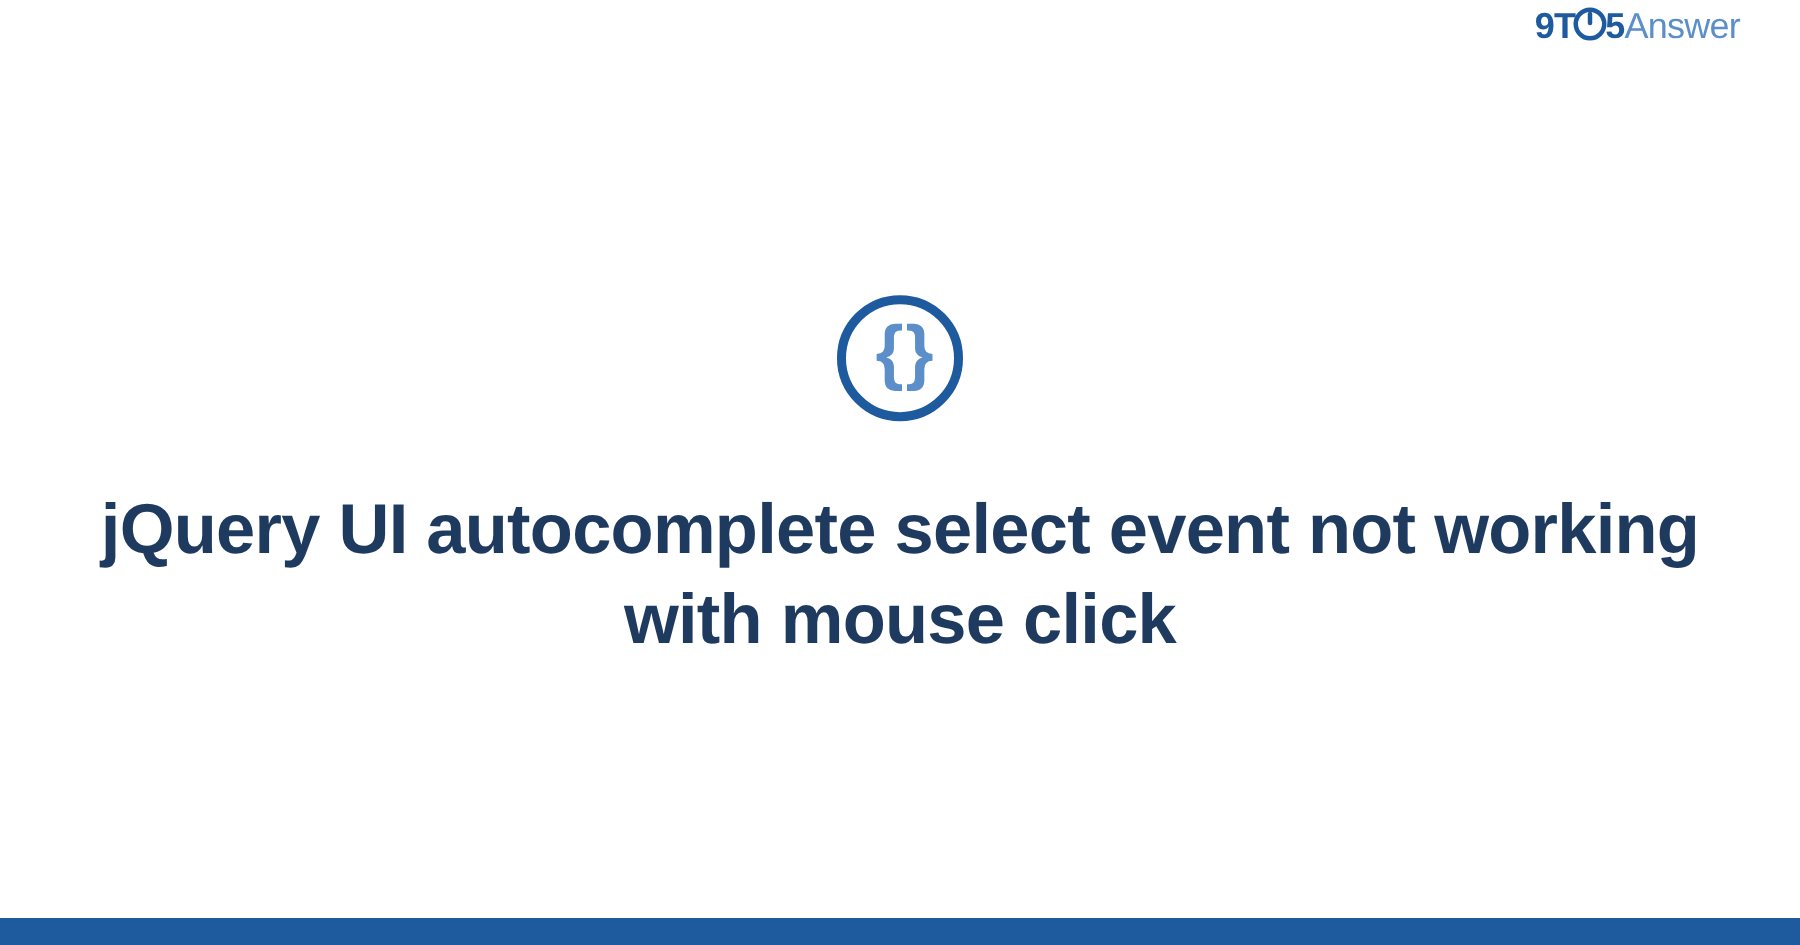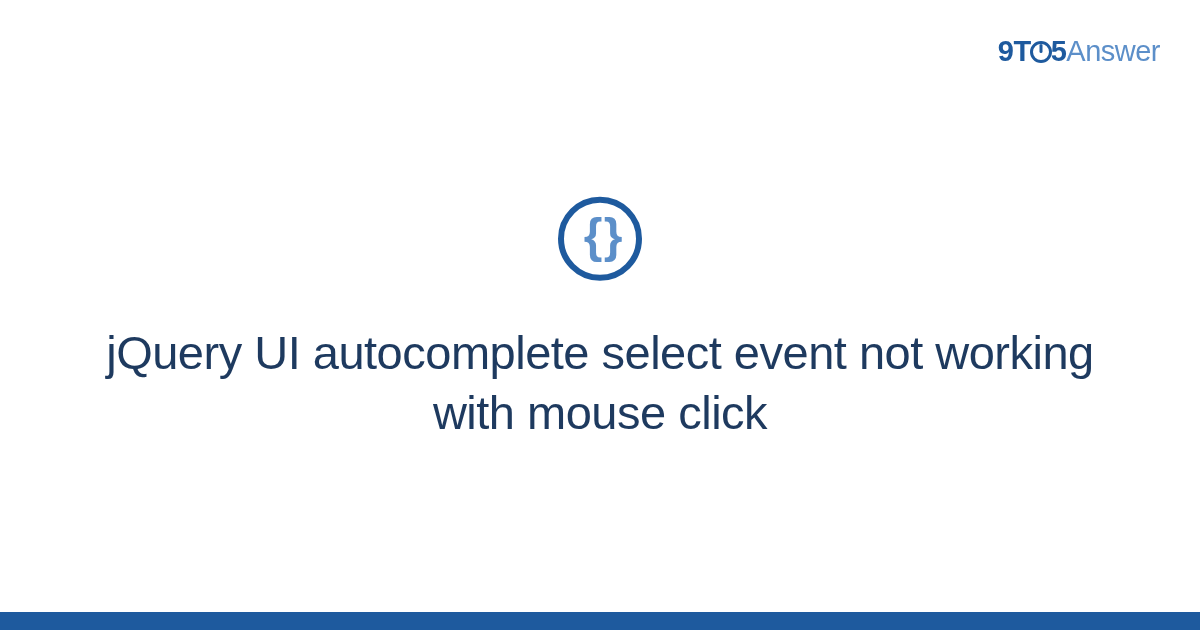--- a/index.html
+++ b/index.html
@@ -10,23 +10,23 @@
     body {
       width: 1200px;
       height: 630px;
       background: #ffffff;
       font-family: -apple-system, BlinkMacSystemFont, "Segoe UI", Helvetica, Arial, sans-serif;
       position: relative;
       overflow: hidden;
     }
     .header-logo {
       position: absolute;
-      top: 35px;
+      top: 4px;
       right: 40px;
-      font-size: 29px;
+      font-size: 24px;
       font-weight: 600;
       letter-spacing: -0.5px;
     }
     .header-logo .part-9t {
       color: #1e5a9e;
     }
     .header-logo .part-5 {
       color: #1e5a9e;
     }
     .header-logo .part-answer {
@@ -77,21 +77,21 @@
       font-weight: 700;
       color: #5c8fc9;
       font-family: "Segoe UI", Arial, sans-serif;
       letter-spacing: -6px;
       line-height: 1;
       position: relative;
       top: -3px;
     }
     .title {
       font-size: 47px;
-      font-weight: 400;
+      font-weight: 700;
       color: #1e3a5f;
       line-height: 1.28;
       text-align: center;
       letter-spacing: -0.5px;
     }
     .bottom-bar {
       position: absolute;
       bottom: 0;
       left: 0;
       width: 100%;

